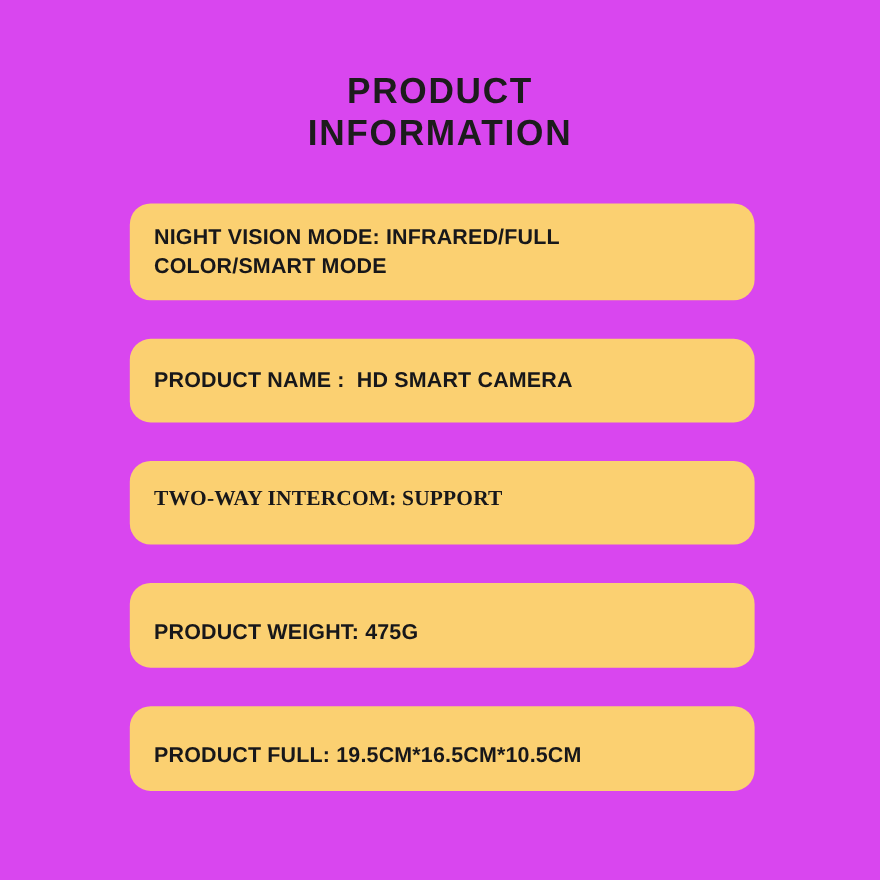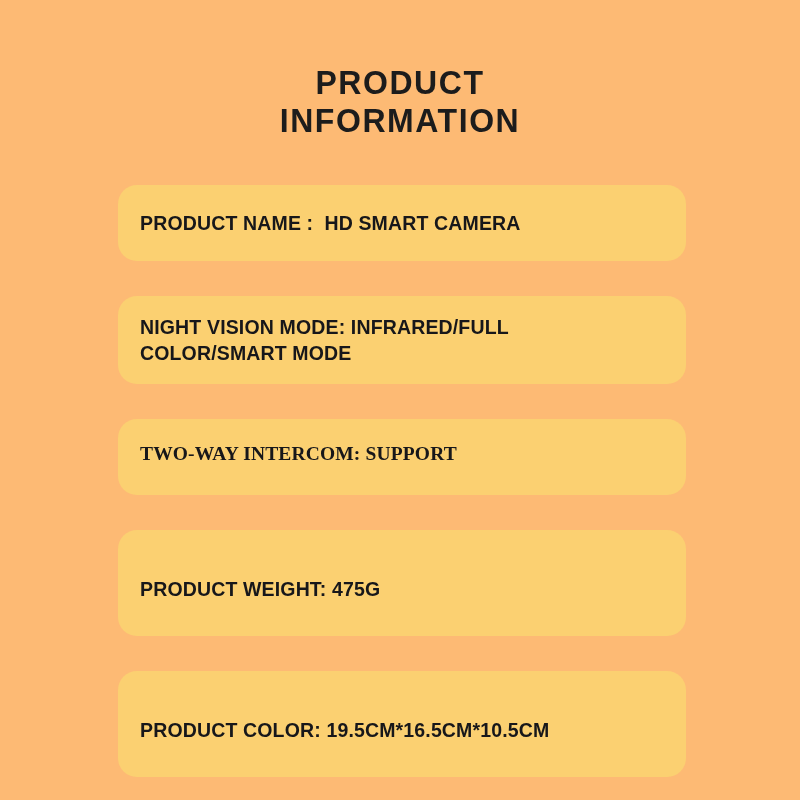--- a/index.html
+++ b/index.html
@@ -11,21 +11,21 @@
     height: 800px;
     background: #ffffff;
     font-family: "Liberation Sans", sans-serif;
     overflow: hidden;
   }
 
   .page {
     position: relative;
     width: 800px;
     height: 800px;
-    background: #fdba74;
+    background: #d946ef;
     box-sizing: border-box;
   }
 
   .page-title {
     position: absolute;
     left: 0;
     top: 42px;
     width: 800px;
     text-align: center;
     font-family: "Liberation Sans", sans-serif;
@@ -61,21 +61,21 @@
     margin-bottom: 0;
   }
 
   .spec-row.h-single {
     height: 76px;
   }
   .spec-row.h-double {
     height: 88px;
   }
   .spec-row.h-tall {
-    height: 106px;
+    height: 77px;
   }
 
   .spec-text {
     padding-left: 22px;
     padding-right: 18px;
     font-family: "Liberation Sans", sans-serif;
     font-weight: 700;
     font-size: 19.5px;
     line-height: 26px;
     letter-spacing: 0.15px;
@@ -98,36 +98,36 @@
 
 <div class="page">
 
   <h1 class="page-title">
     <span class="title-line">PRODUCT</span>
     <span class="title-line">INFORMATION</span>
   </h1>
 
   <div class="spec-list">
 
-    <div class="spec-row h-single">
-      <div class="spec-text">PRODUCT NAME :  HD SMART CAMERA</div>
-    </div>
-
     <div class="spec-row h-double">
       <div class="spec-text">NIGHT VISION MODE: INFRARED/FULL
 COLOR/SMART MODE</div>
+    </div>
+
+    <div class="spec-row h-single">
+      <div class="spec-text">PRODUCT NAME :  HD SMART CAMERA</div>
     </div>
 
     <div class="spec-row h-single nudge-up">
       <div class="spec-text">TWO-WAY INTERCOM: SUPPORT</div>
     </div>
 
     <div class="spec-row h-tall nudge-down">
       <div class="spec-text">PRODUCT WEIGHT: 475G</div>
     </div>
 
     <div class="spec-row h-tall nudge-down">
-      <div class="spec-text">PRODUCT COLOR: 19.5CM*16.5CM*10.5CM</div>
+      <div class="spec-text">PRODUCT FULL: 19.5CM*16.5CM*10.5CM</div>
     </div>
 
   </div>
 
 </div>
 
 </body></html>

